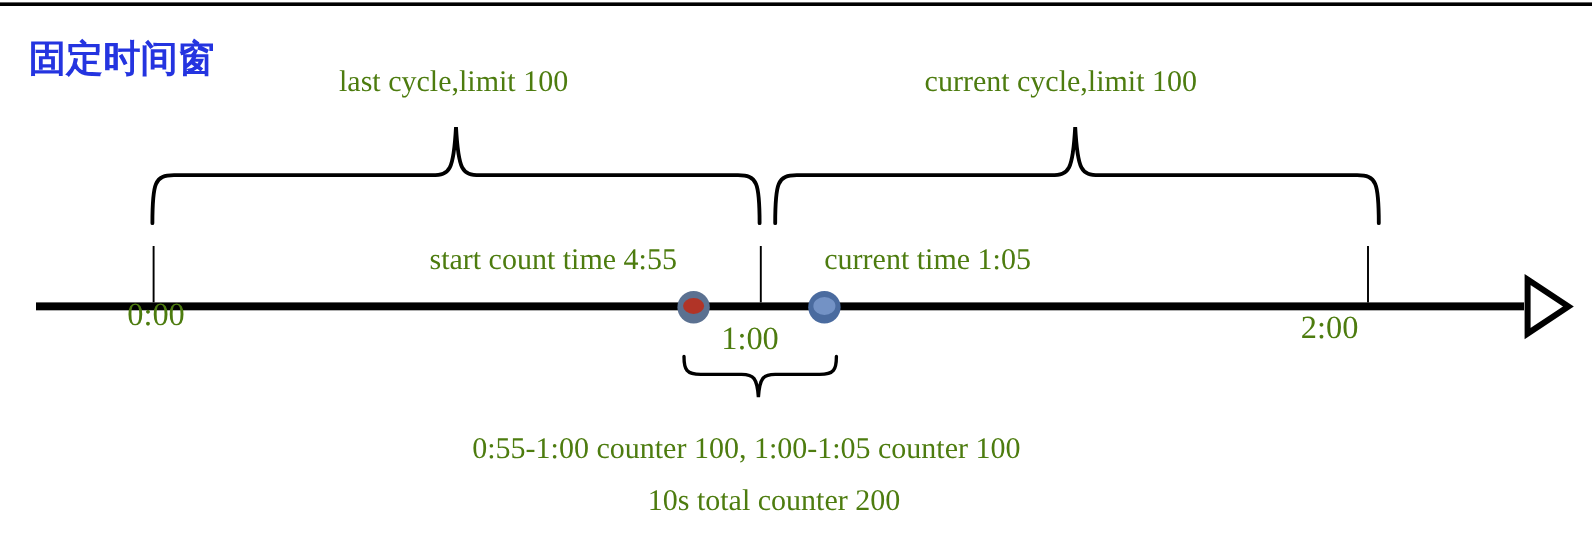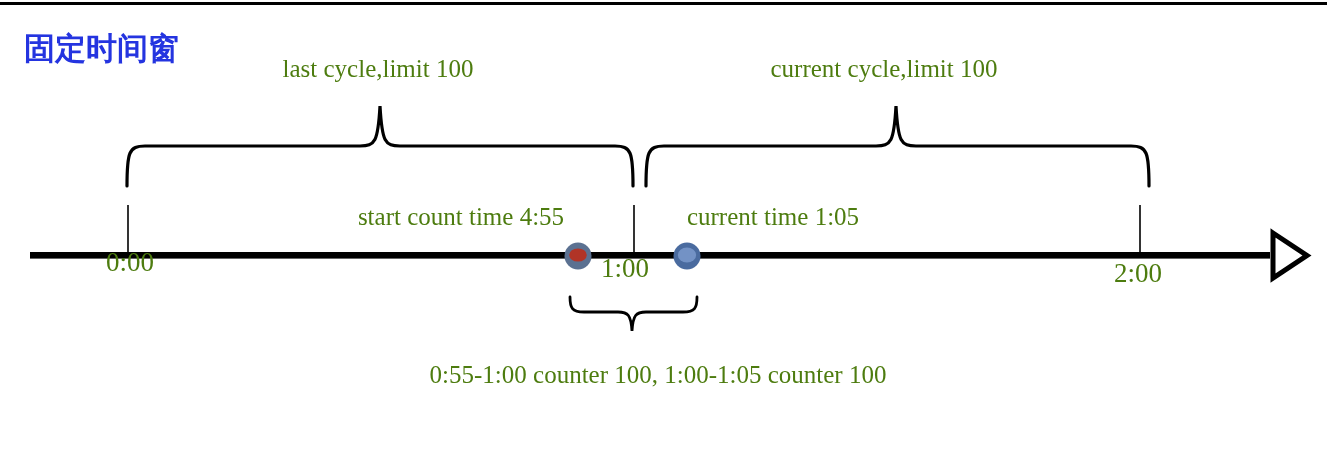--- a/index.html
+++ b/index.html
@@ -83,18 +83,19 @@
 
   <div class="diagram-title" style="color: rgb(36, 52, 224);">固定时间窗</div>
 
   <div class="label centered brace-label" style="left:378px;">last cycle,limit 100</div>
   <div class="label centered brace-label" style="left:884px;">current cycle,limit 100</div>
 
   <div class="label centered marker-label" style="left:461px;">start count time 4:55</div>
   <div class="label centered marker-label" style="left:773px;text-align:right;">current time 1:05</div>
 
   <div class="label centered tick-label" style="left:130px; top:248px;">0:00</div>
-  <div class="label centered tick-label" style="left:625px; top:254px;">1:00</div>
-  <div class="label centered tick-label" style="left:1138px; top:259px;">2:00</div>
+  <div class="label centered tick-label" style="left:625px; top:268px;">1:00</div>
+  <div class="label centered tick-label" style="left:1108px; top:259px;">2:00</div>
 
-  <div class="label centered footer-line" style="left:658px; top:361px;">0:55-1:00 counter 100, 1:00-1:05 counter 100</div>
+  <div class="label centered footer-line" style="left:622px; top:361px;">0:55-1:00 counter 100, 1:00-1:05 counter 100</div>
+  <div class="label centered footer-line" style="left:645px; top:404px;">10s total counter 200</div>
 
 </div>
 
 </body></html>

